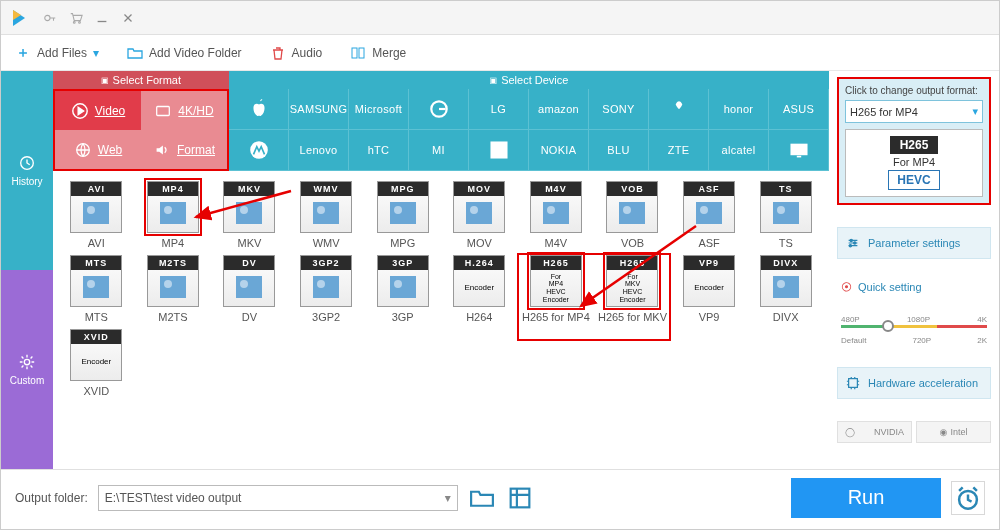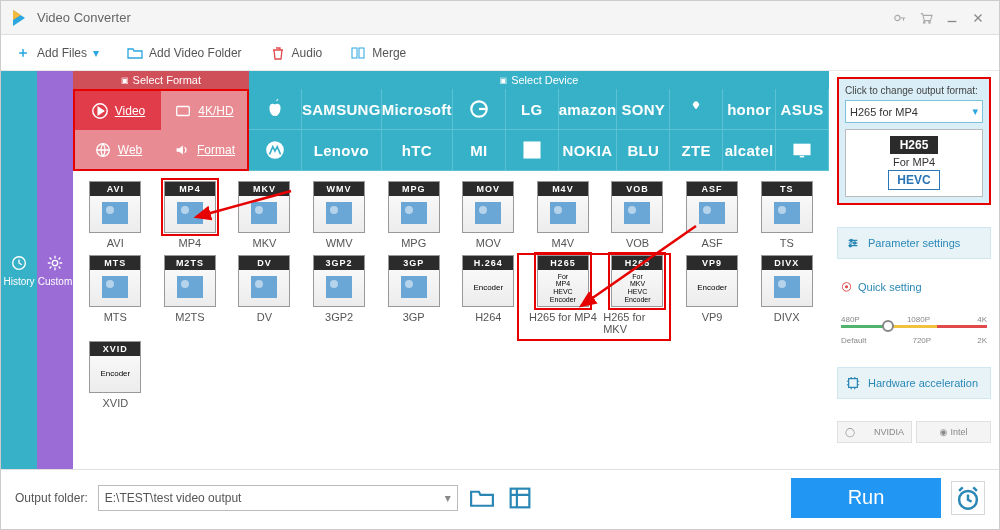--- a/index.html
+++ b/index.html
@@ -6,41 +6,41 @@
 body { width: 1000px; height: 530px; background: #fff; overflow: hidden; position: relative; border: 1px solid #ccc; }
 .titlebar { height: 34px; background: #f5f5f5; display: flex; align-items: center; padding: 0 8px; border-bottom: 1px solid #e0e0e0; }
 .titlebar .logo { width: 20px; height: 20px; margin-right: 8px; }
 .titlebar .title { font-size: 13px; color: #666; flex: 1; }
 .titlebar .wbtn { width: 26px; height: 26px; display: flex; align-items: center; justify-content: center; color: #888; cursor: pointer; }
 .titlebar .wbtn svg { width: 14px; height: 14px; }
 .toolbar { height: 36px; background: #fff; display: flex; align-items: center; padding: 0 14px; gap: 28px; border-bottom: 1px solid #e8e8e8; }
 .toolbar .tbtn { display: flex; align-items: center; gap: 6px; font-size: 12px; color: #555; cursor: pointer; }
 .toolbar .tbtn .ic { width: 16px; height: 16px; display: flex; align-items: center; justify-content: center; font-size: 14px; }
 .main { display: flex; height: 398px; }
-.left { width: 72px; display: flex; flex-direction: row; }
+.left { width: 52px; display: flex; flex-direction: column; }
 .left .side { flex: 1; display: flex; align-items: center; justify-content: center; flex-direction: column; color: #fff; font-size: 10px; gap: 4px; cursor: pointer; }
 .left .side svg { width: 18px; height: 18px; }
 .side.history { background: #37b1c8; }
 .side.custom  { background: #9b6bd6; }
 .centerwrap { flex: 1; display: flex; flex-direction: column; }
 .tabhdr { height: 18px; display: flex; font-size: 11px; color: #fff; }
 .tabhdr .h1 { width: 176px; background: #d0505a; display: flex; align-items: center; justify-content: center; gap: 4px; }
 .tabhdr .h2 { flex: 1; background: #37b1c8; display: flex; align-items: center; justify-content: center; gap: 4px; }
 .catrow { height: 82px; display: flex; }
 .catleft { width: 176px; display: grid; grid-template-columns: 1fr 1fr; border: 2px solid #e60000; }
 .catbtn { display: flex; align-items: center; justify-content: center; gap: 6px; color: #fff; font-size: 12px; cursor: pointer; text-decoration: underline; }
 .catbtn svg { width: 18px; height: 18px; }
 .catbtn.video { background: #e13c4a; }
 .catbtn.fk    { background: #e98b92; }
 .catbtn.web   { background: #e98b92; }
 .catbtn.audio { background: #e98b92; }
 .devgrid { flex: 1; display: grid; grid-template-columns: repeat(9, 1fr); }
 .devcell { display: flex; align-items: center; justify-content: center; background: #37b1c8; border-right: 1px solid #5cc1d3; border-bottom: 1px solid #5cc1d3; color: #fff; font-size: 10px; cursor: pointer; }
 .devcell svg { width: 22px; height: 22px; fill: #fff; }
-.devcell .txt { font-size: 15px; font-weight: bold; letter-spacing: 0.3px; text-align: center; }
+.devcell .txt { font-size: 11px; font-weight: normal; letter-spacing: 0.3px; text-align: center; }
 .fmtarea { flex: 1; padding: 10px 8px 2px 8px; overflow: hidden; }
 .fmtgrid { display: grid; grid-template-columns: repeat(10, 1fr); gap: 6px 6px; }
 .fmt { display: flex; flex-direction: column; align-items: center; cursor: pointer; }
 .fmt .thumb { width: 52px; height: 52px; border: 1px solid #999; background: linear-gradient(#fdfdfd,#ececec); display: flex; flex-direction: column; align-items: center; justify-content: center; font-size: 8px; position: relative; overflow: hidden; }
 .fmt .thumb .strip { position:absolute; top:0; left:0; right:0; height:14px; background:#2b2b2b; color:#fff; font-size:9px; font-weight:bold; display:flex; align-items:center; justify-content:center; letter-spacing:1px; }
 .fmt .thumb .inner { margin-top:14px; font-size:8px; text-align:center; line-height:1.1; }
 .fmt .lbl { font-size: 11px; color: #555; margin-top: 4px; }
 .highlight { outline: 2px solid #e60000; outline-offset: 1px; }
 .rightpane { width: 170px; padding: 6px 8px 0 8px; display: flex; flex-direction: column; gap: 22px; font-size: 11px; }
 .outfmt { border: 2px solid #e60000; background: #d9eef6; padding: 6px; }
@@ -72,21 +72,20 @@
 </head>
 <body>
 
 <div class="titlebar">
   <span class="logo">
     <svg viewBox="0 0 20 20">
         <polygon points="4,2 16,10 4,18" fill="#2aa6e0"></polygon>
         <polygon points="4,2 12,7 4,12" fill="#f5b93e"></polygon>
       </svg>
   </span>
-  <span class="title">Video Converter</span>
   <span class="wbtn">
       <svg viewBox="0 0 16 16" fill="none" stroke="#aaa" stroke-width="1.2">
         <circle cx="5" cy="8" r="3"></circle>
         <path d="M8 8h6M12 8v3"></path>
       </svg>
     </span>
   <span class="wbtn">
       <svg viewBox="0 0 16 16" fill="none" stroke="#aaa" stroke-width="1.2">
         <path d="M2 3h2l2 8h7l2-6H5"></path>
         <circle cx="6" cy="13" r="1"></circle>

